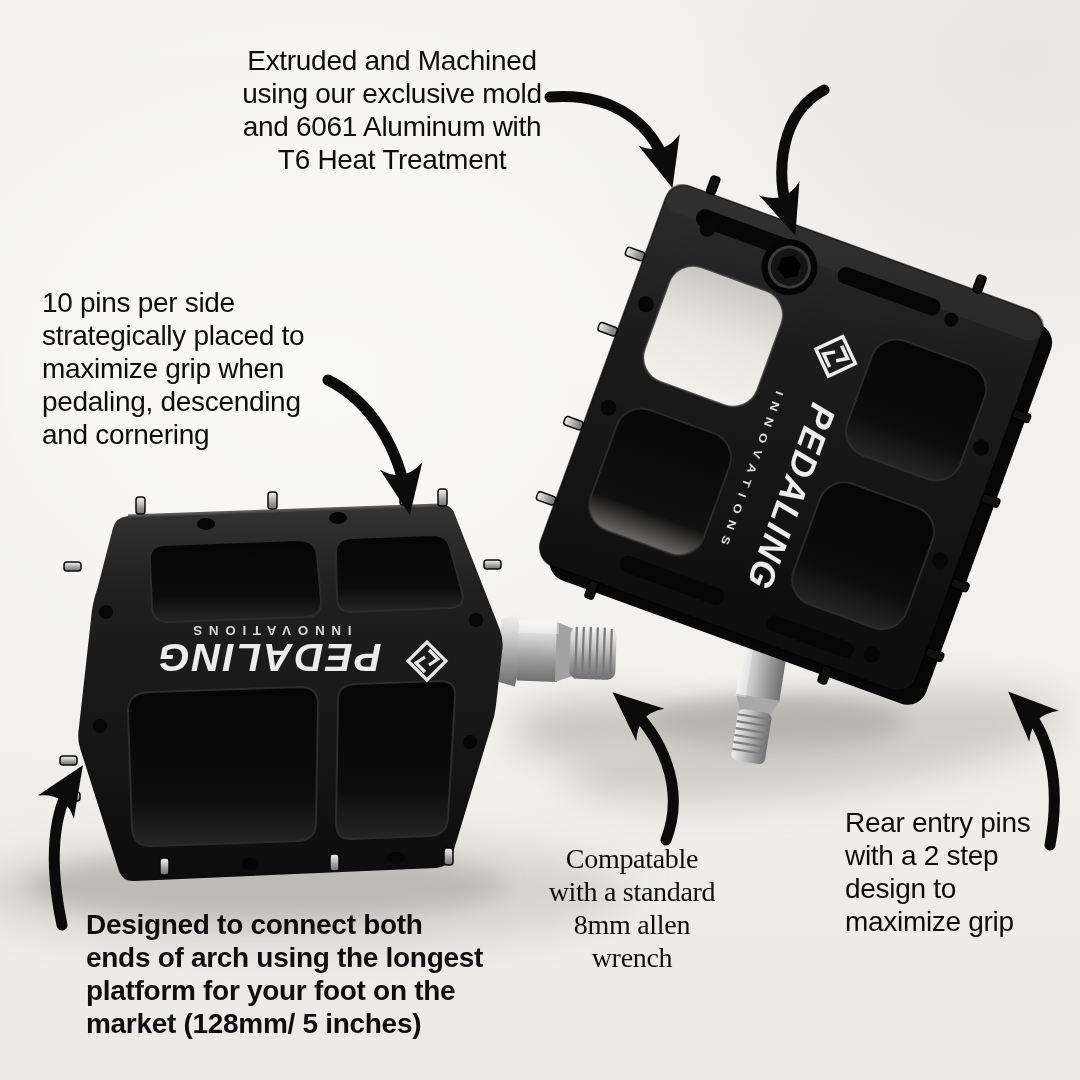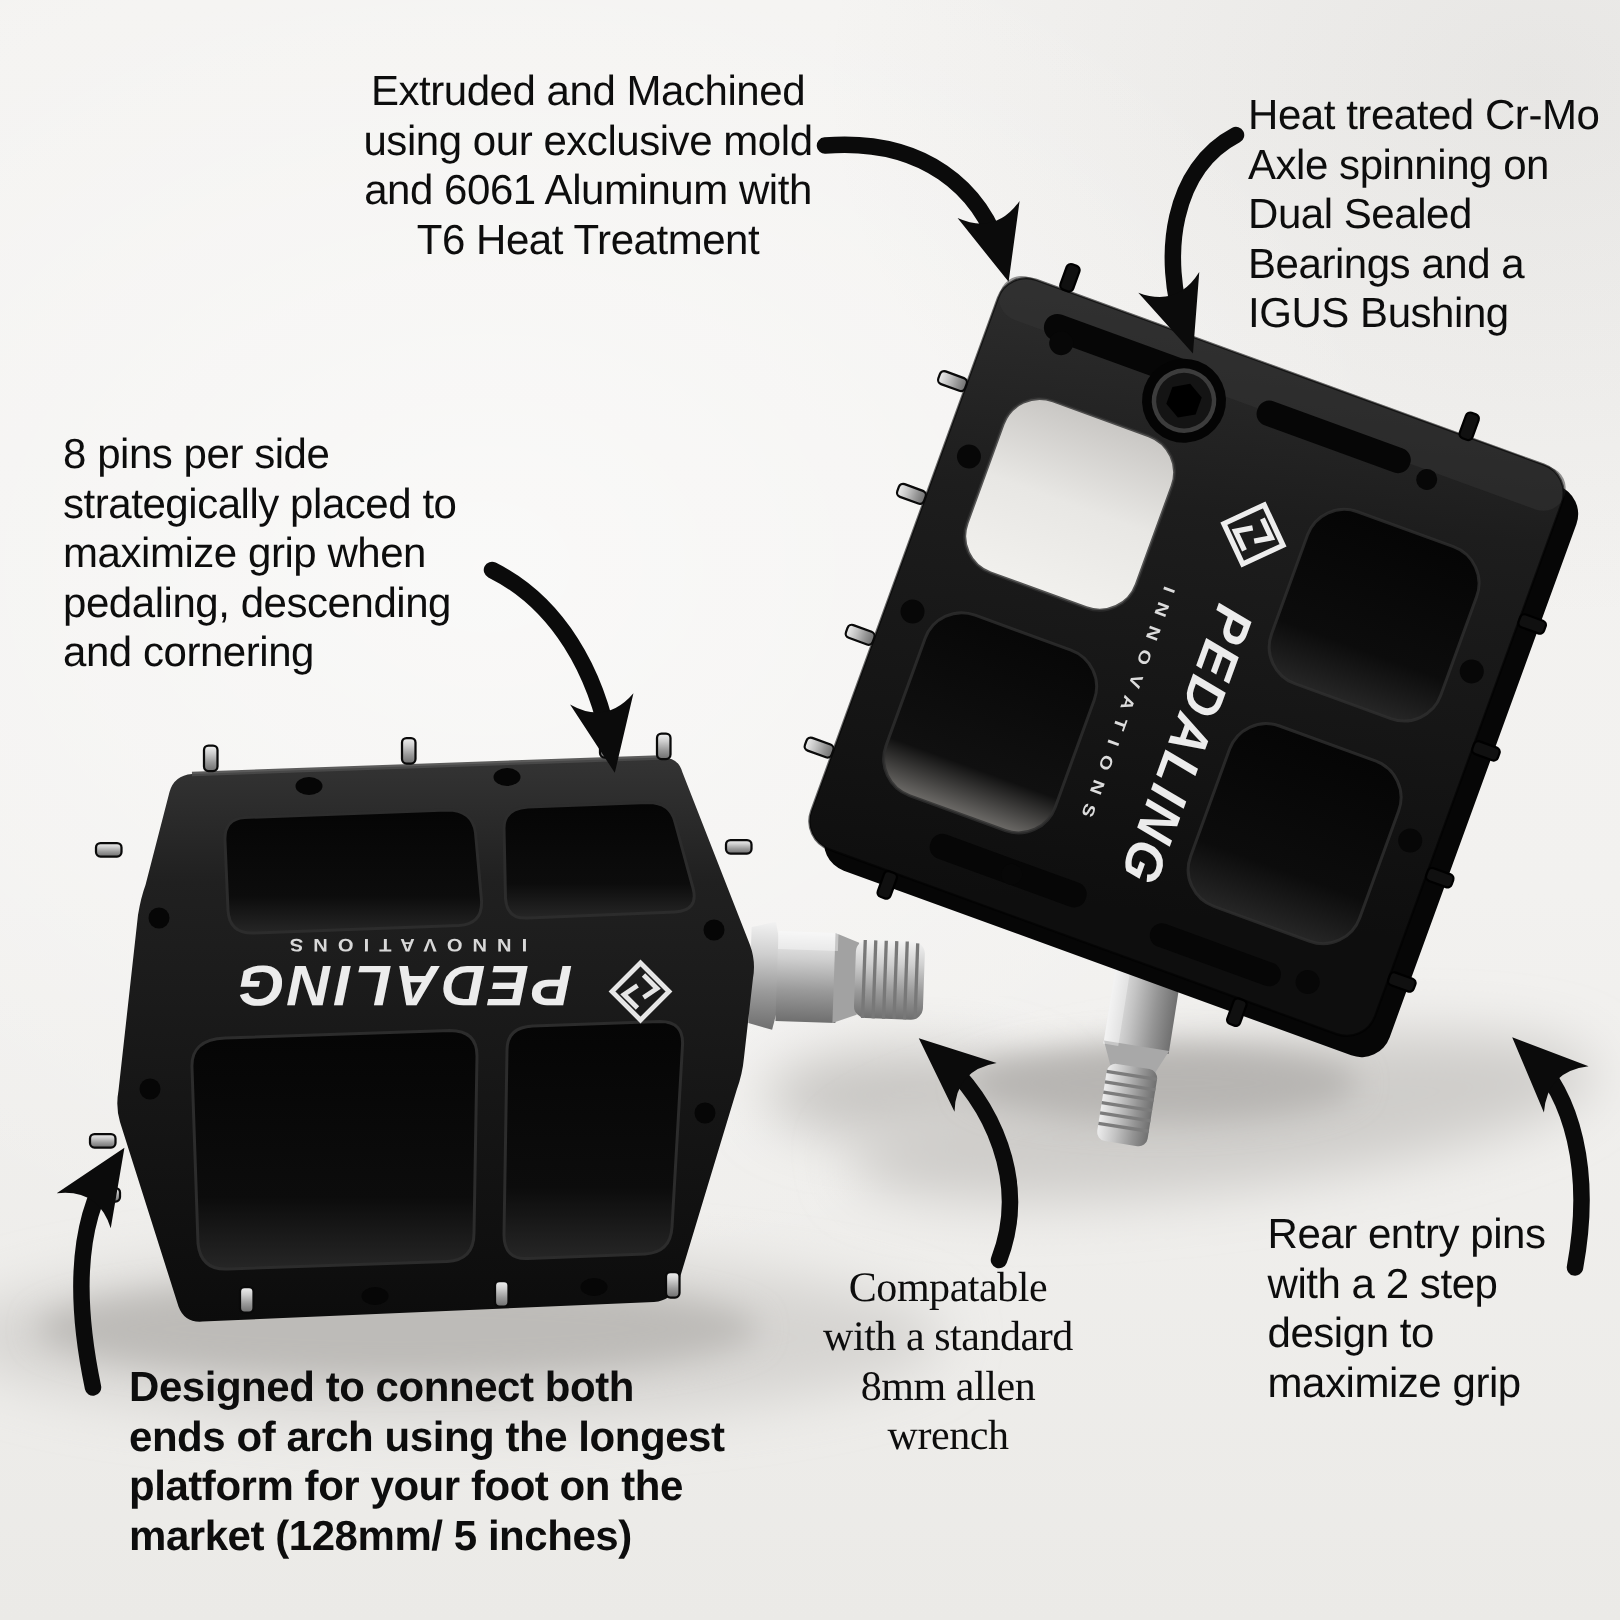--- a/index.html
+++ b/index.html
@@ -248,27 +248,22 @@
       <path marker-end="url(#ah)" d="M666,840 C686,788 662,735 625,703"></path>
       <path marker-end="url(#ah)" d="M1050,845 C1062,780 1048,730 1020,703"></path>
     </g>
   </svg>
 
   <div class="note center" style="left:202px;top:44px;width:380px;">Extruded and Machined
 using our exclusive mold
 and 6061 Aluminum with
 T6 Heat Treatment</div>
 
-  <div class="note left" style="left:832px;top:60px;width:245px;">Heat treated Cr-Mo
-Axle spinning on
-Dual Sealed
-Bearings and a
-IGUS Bushing</div>
-
-  <div class="note left" style="left:42px;top:286px;width:320px;">8 pins per side
+
+  <div class="note left" style="left:42px;top:286px;width:320px;">10 pins per side
 strategically placed to
 maximize grip when
 pedaling, descending
 and cornering</div>
 
   <div class="note left" style="left:86px;top:908px;width:410px;font-weight:bold;">Designed to connect both
 ends of arch using the longest
 platform for your foot on the
 market (128mm/ 5 inches)</div>
 

